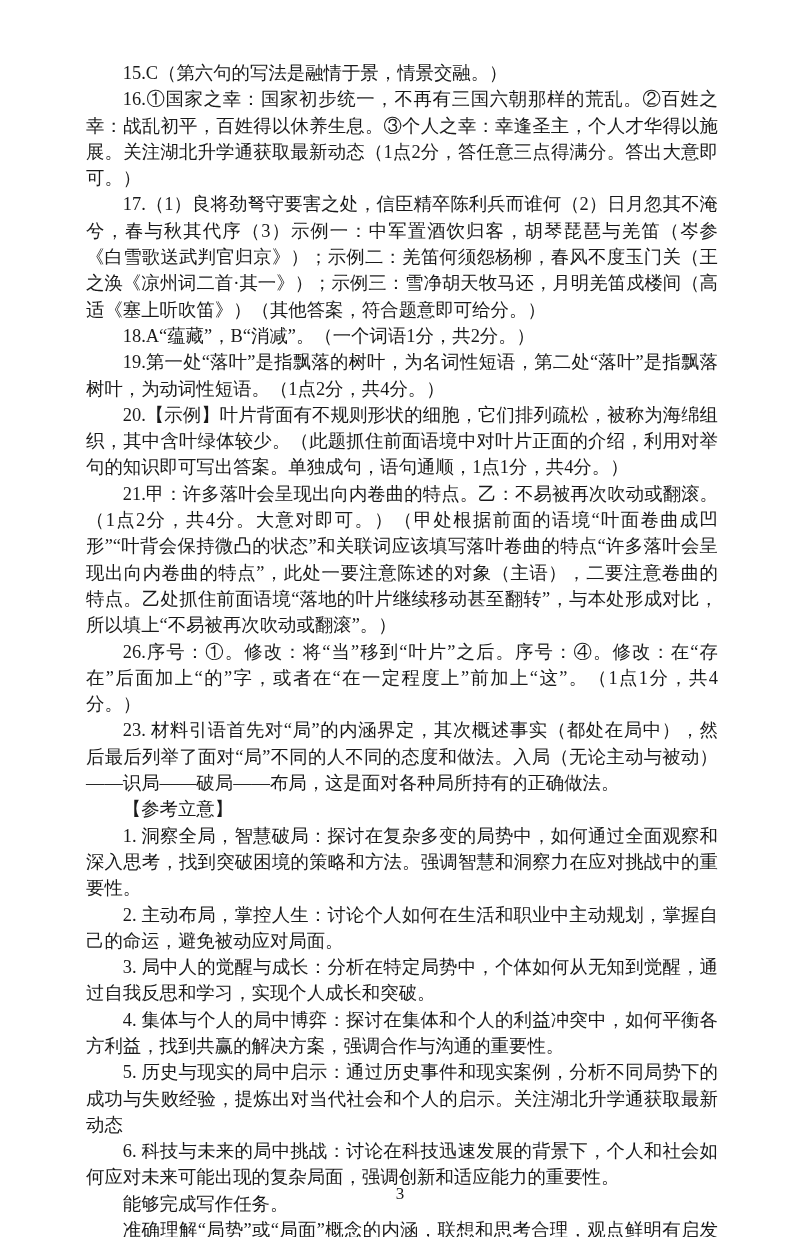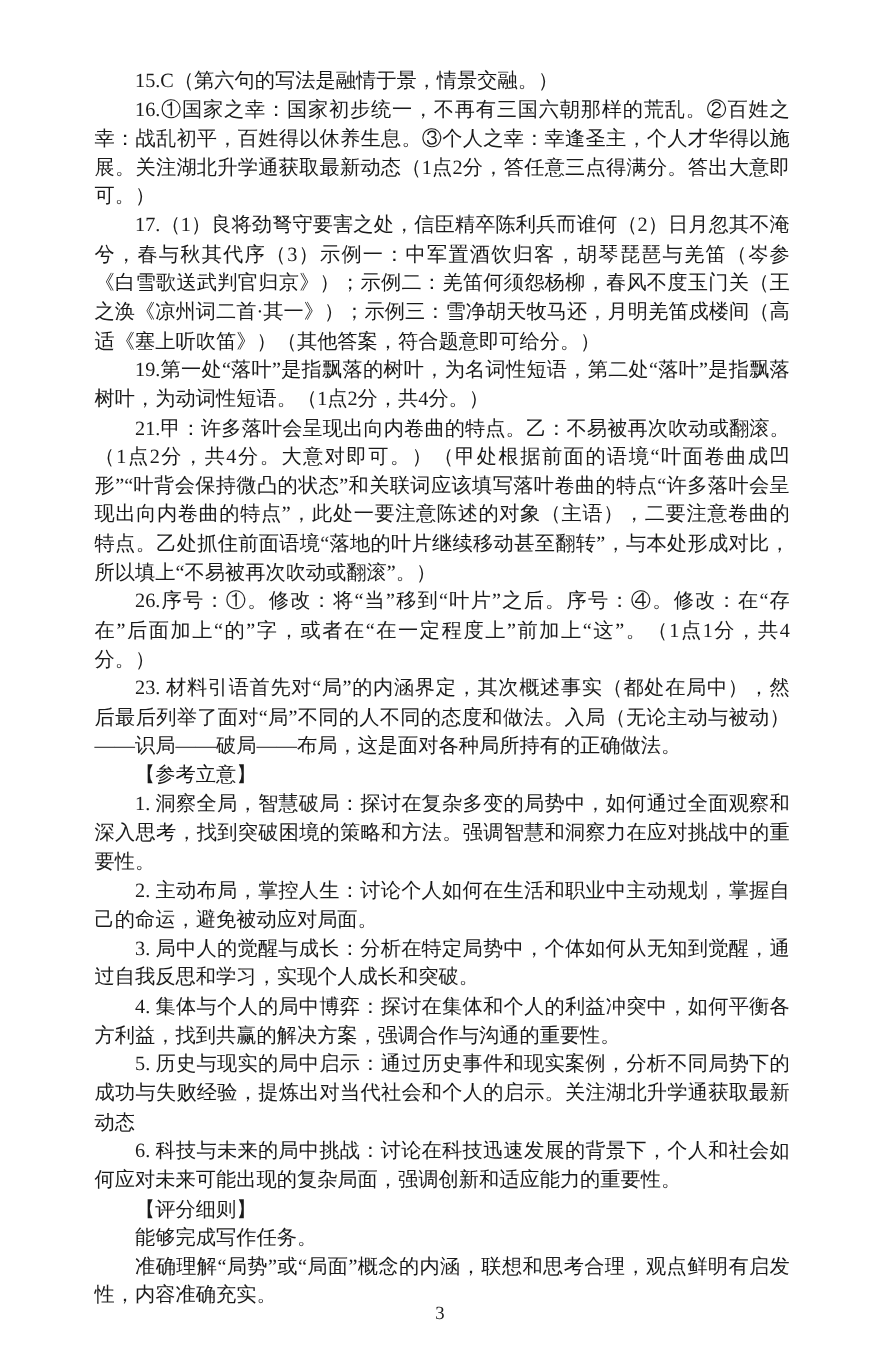--- a/index.html
+++ b/index.html
@@ -47,29 +47,30 @@
 </style>
 </head>
 <body>
 
 <div class="page">
   <div class="doc-body">
 
   <p class="para">15.C（第六句的写法是融情于景，情景交融。）</p>
       <p class="para">16.①国家之幸：国家初步统一，不再有三国六朝那样的荒乱。②百姓之幸：战乱初平，百姓得以休养生息。③个人之幸：幸逢圣主，个人才华得以施展。关注湖北升学通获取最新动态（1点2分，答任意三点得满分。答出大意即可。）</p>
       <p class="para">17.（1）良将劲弩守要害之处，信臣精卒陈利兵而谁何（2）日月忽其不淹兮，春与秋其代序（3）示例一：中军置酒饮归客，胡琴琵琶与羌笛（岑参《白雪歌送武判官归京》）；示例二：羌笛何须怨杨柳，春风不度玉门关（王之涣《凉州词二首·其一》）；示例三：雪净胡天牧马还，月明羌笛戍楼间（高适《塞上听吹笛》）（其他答案，符合题意即可给分。）</p>
+      <p class="para">18.A“蕴藏”，B“消减”。（一个词语1分，共2分。）</p>
       <p class="para">19.第一处“落叶”是指飘落的树叶，为名词性短语，第二处“落叶”是指飘落树叶，为动词性短语。（1点2分，共4分。）</p>
+      <p class="para">20.【示例】叶片背面有不规则形状的细胞，它们排列疏松，被称为海绵组织，其中含叶绿体较少。（此题抓住前面语境中对叶片正面的介绍，利用对举句的知识即可写出答案。单独成句，语句通顺，1点1分，共4分。）</p>
       <p class="para">21.甲：许多落叶会呈现出向内卷曲的特点。乙：不易被再次吹动或翻滚。（1点2分，共4分。大意对即可。）（甲处根据前面的语境“叶面卷曲成凹形”“叶背会保持微凸的状态”和关联词应该填写落叶卷曲的特点“许多落叶会呈现出向内卷曲的特点”，此处一要注意陈述的对象（主语），二要注意卷曲的特点。乙处抓住前面语境“落地的叶片继续移动甚至翻转”，与本处形成对比，所以填上“不易被再次吹动或翻滚”。）</p>
       <p class="para">26.序号：①。修改：将“当”移到“叶片”之后。序号：④。修改：在“存在”后面加上“的”字，或者在“在一定程度上”前加上“这”。（1点1分，共4分。）</p>
       <p class="para">23. 材料引语首先对“局”的内涵界定，其次概述事实（都处在局中），然后最后列举了面对“局”不同的人不同的态度和做法。入局（无论主动与被动）——识局——破局——布局，这是面对各种局所持有的正确做法。</p>
       <p class="para">【参考立意】</p>
       <p class="para">1. 洞察全局，智慧破局：探讨在复杂多变的局势中，如何通过全面观察和深入思考，找到突破困境的策略和方法。强调智慧和洞察力在应对挑战中的重要性。</p>
       <p class="para">2. 主动布局，掌控人生：讨论个人如何在生活和职业中主动规划，掌握自己的命运，避免被动应对局面。</p>
       <p class="para">3. 局中人的觉醒与成长：分析在特定局势中，个体如何从无知到觉醒，通过自我反思和学习，实现个人成长和突破。</p>
       <p class="para">4. 集体与个人的局中博弈：探讨在集体和个人的利益冲突中，如何平衡各方利益，找到共赢的解决方案，强调合作与沟通的重要性。</p>
       <p class="para">5. 历史与现实的局中启示：通过历史事件和现实案例，分析不同局势下的成功与失败经验，提炼出对当代社会和个人的启示。关注湖北升学通获取最新动态</p>
       <p class="para">6. 科技与未来的局中挑战：讨论在科技迅速发展的背景下，个人和社会如何应对未来可能出现的复杂局面，强调创新和适应能力的重要性。</p>
-      <p class="para">【评分细则】</p>
       <p class="para">能够完成写作任务。</p>
       <p class="para">准确理解“局势”或“局面”概念的内涵，联想和思考合理，观点鲜明有启发性，内容准确充实。</p>
     </div>
   <div class="page-footer">3</div>
 </div>
 
 </body></html>

